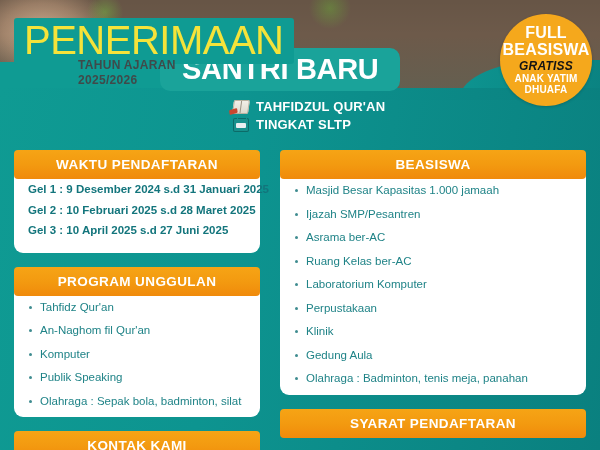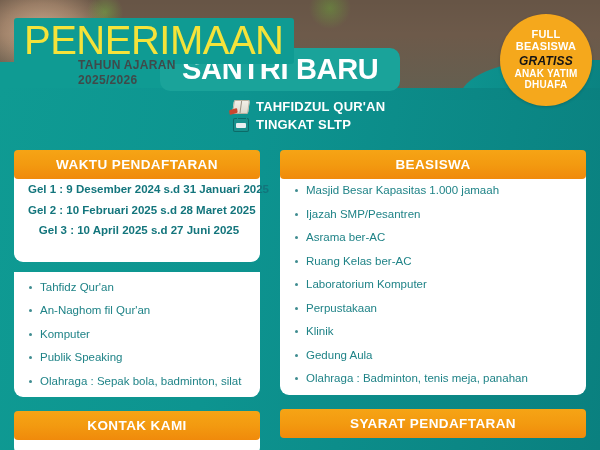--- a/index.html
+++ b/index.html
@@ -136,21 +136,21 @@
 
   
   .badge {
     position:absolute; left:500px; top:14px;
     width:92px; height:92px; border-radius:50%;
     background:#f5a81c;
     display:flex; flex-direction:column; align-items:center; justify-content:center;
     z-index:9; text-align:center; line-height:1.08;
     box-shadow:0 1px 3px rgba(0,0,0,.18);
   }
-  .badge-l1,.badge-l3 { color:#fff; font-weight:bold; font-size:11px; letter-spacing:.2px;}
+  .badge-l1,.badge-l3 { color:#fff; font-weight:bold; font-size:16px; letter-spacing:.2px;}
   .badge-l2 { color:#141414; font-weight:bold; font-style:italic; font-size:12px; margin:1.5px 0; letter-spacing:.2px;}
   .badge-l3 { font-size:10px; }
 
   
   .cols { position:absolute; left:0; top:150px; width:600px; display:flex; gap:0; }
   .col-left  { width:268px; padding-left:14px; padding-right:8px; }
   .col-right { width:332px; padding-left:12px; padding-right:14px; }
 
   .card { margin-bottom:14px; }
   .card-head {
@@ -166,21 +166,21 @@
     border-radius:0 0 9px 9px;
     margin-top:-4px; padding:10px 12px 10px 12px;
     position:relative; z-index:1;
   }
   .card-body.tight { padding:9px 10px 9px 14px; }
 
   .gel-row {
     color:#13757c; font-size:11.5px; font-weight:bold;
     line-height:1.0; margin-bottom:9px; white-space:nowrap;
   }
-  .gel-row:last-child { margin-bottom:16px;text-align:center; }
+  .gel-row:last-child { margin-bottom:7px; }
 
   ul.bullets { list-style:none; }
   ul.bullets li {
     position:relative; padding-left:14px;
     color:#1f8387; font-size:11.5px; line-height:1.0;
     margin-bottom:12px; white-space:nowrap;
   }
   ul.bullets li:last-child { margin-bottom:0; }
   ul.bullets li::before {
     content:""; position:absolute; left:3px; top:4px;
@@ -239,20 +239,21 @@
       <div class="card">
         <div class="card-head">WAKTU PENDAFTARAN</div>
         <div class="card-body tight">
           <div class="gel-row">Gel 1 :  9 Desember 2024 s.d 31 Januari 2025</div>
           <div class="gel-row">Gel 2 :  10 Februari 2025 s.d 28 Maret 2025</div>
           <div class="gel-row">Gel 3 :  10 April 2025 s.d 27 Juni 2025</div>
         </div>
       </div>
 
       <div class="card">
+        <div class="card-head">PROGRAM UNGGULAN</div>
         <div class="card-body">
           <ul class="bullets">
             <li>Tahfidz Qur'an</li>
             <li>An-Naghom fil Qur'an</li>
             <li>Komputer</li>
             <li>Publik Speaking</li>
             <li>Olahraga : Sepak bola, badminton, silat</li>
           </ul>
         </div>
       </div>

